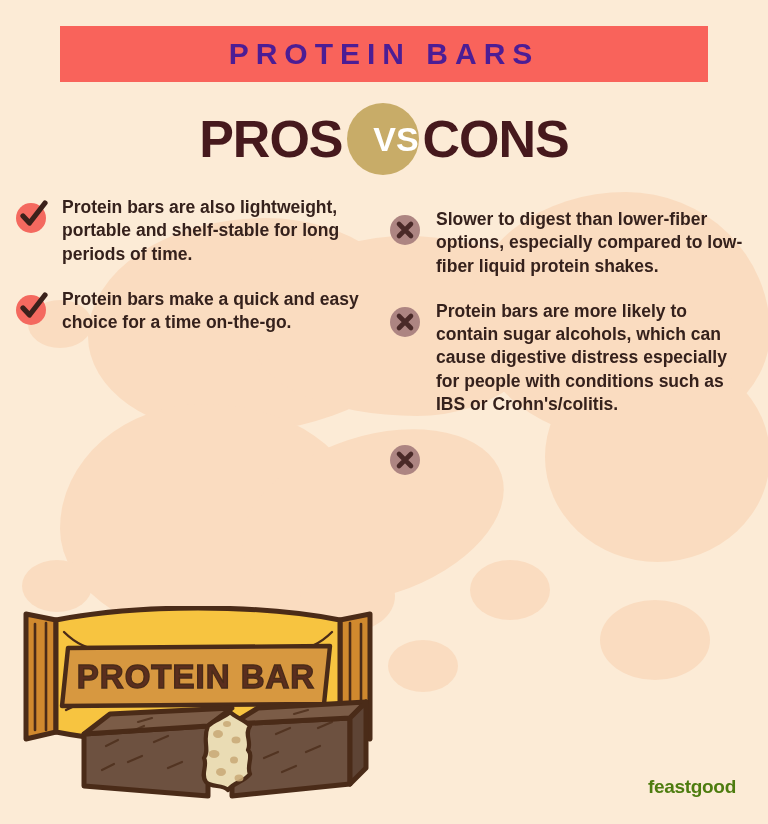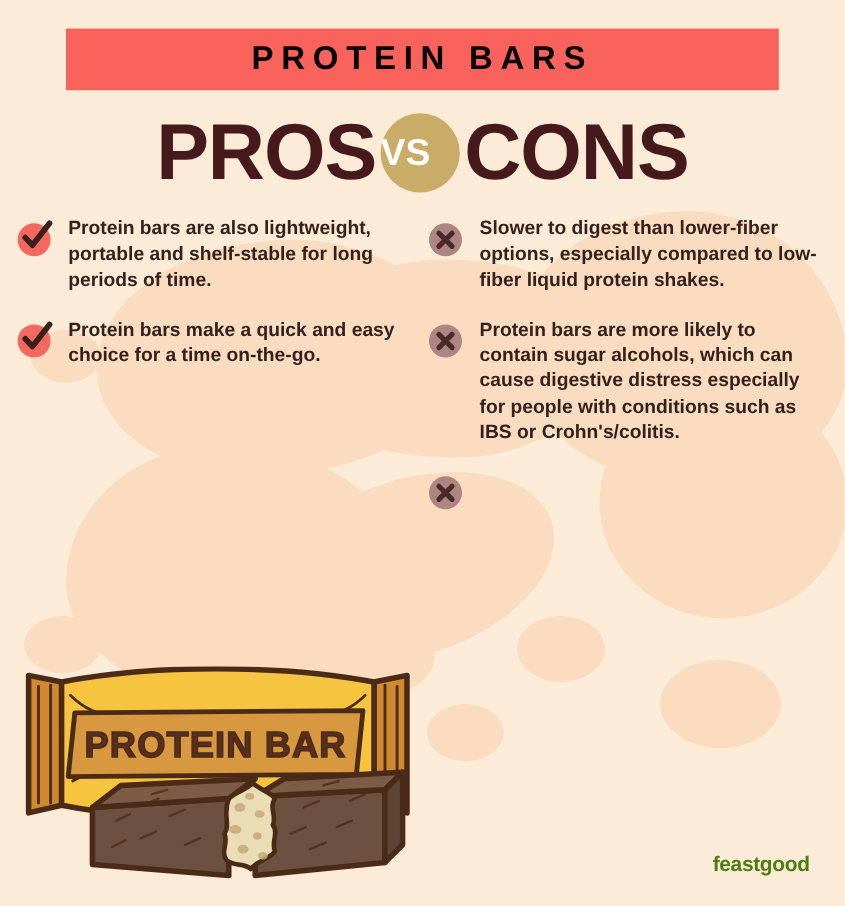--- a/index.html
+++ b/index.html
@@ -32,48 +32,48 @@
   .blob.b11{ left:600px; top:600px; width:110px; height:80px; border-radius:50%; }
   .blob.b12{ left:388px; top:640px; width:70px;  height:52px; border-radius:50%; }
 
   
   .banner{
     position:absolute; left:60px; top:26px; width:648px; height:56px;
     background:#F9635B; z-index:3;
     display:flex; align-items:center; justify-content:center;
   }
   .banner-text{
-    color:#000000; font-size:30px; font-weight:700;
+    color:#4c1d95; font-size:30px; font-weight:700;
     letter-spacing:7px; line-height:1;
   }
 
   
   .title-row{
     position:absolute; left:0; top:98px; width:768px; height:82px;
     display:flex; align-items:center; justify-content:center; z-index:3;
   }
   .title-word{
-    color:#46191D; font-size:72px; font-weight:800;
+    color:#46191D; font-size:52px; font-weight:800;
     letter-spacing:-1px; line-height:1; white-space:nowrap;text-align:center;
   }
   .vs-badge{
     width:72px; height:72px; border-radius:50%;
     background:#C8AC68; margin:0 4px;
-    display:flex; align-items:center; justify-content:flex-start;
+    display:flex; align-items:center; justify-content:flex-end;
     flex:0 0 auto;
   }
   .vs-text{ color:#FFFFFF; font-size:34px; font-weight:800; line-height:1; }
 
   
   .columns{
     position:absolute; left:0; top:196px; width:768px;
     display:flex; z-index:3;
   }
   .col{ width:384px; padding:0 14px 0 16px; }
-  .col.right{ padding-left:6px; padding-right:25px; }
+  .col.right{ padding-left:6px; padding-right:25px;margin-top:12px; }
 
   .item{ display:flex; align-items:flex-start; margin-bottom:22px; }
   .item-icon{ flex:0 0 auto; width:46px; position:relative; padding-top:3px; }
   .item-text{
     flex:1 1 auto;
     color:#35211C; font-size:17.5px; font-weight:700;
     line-height:1.33;
   }
 
   

